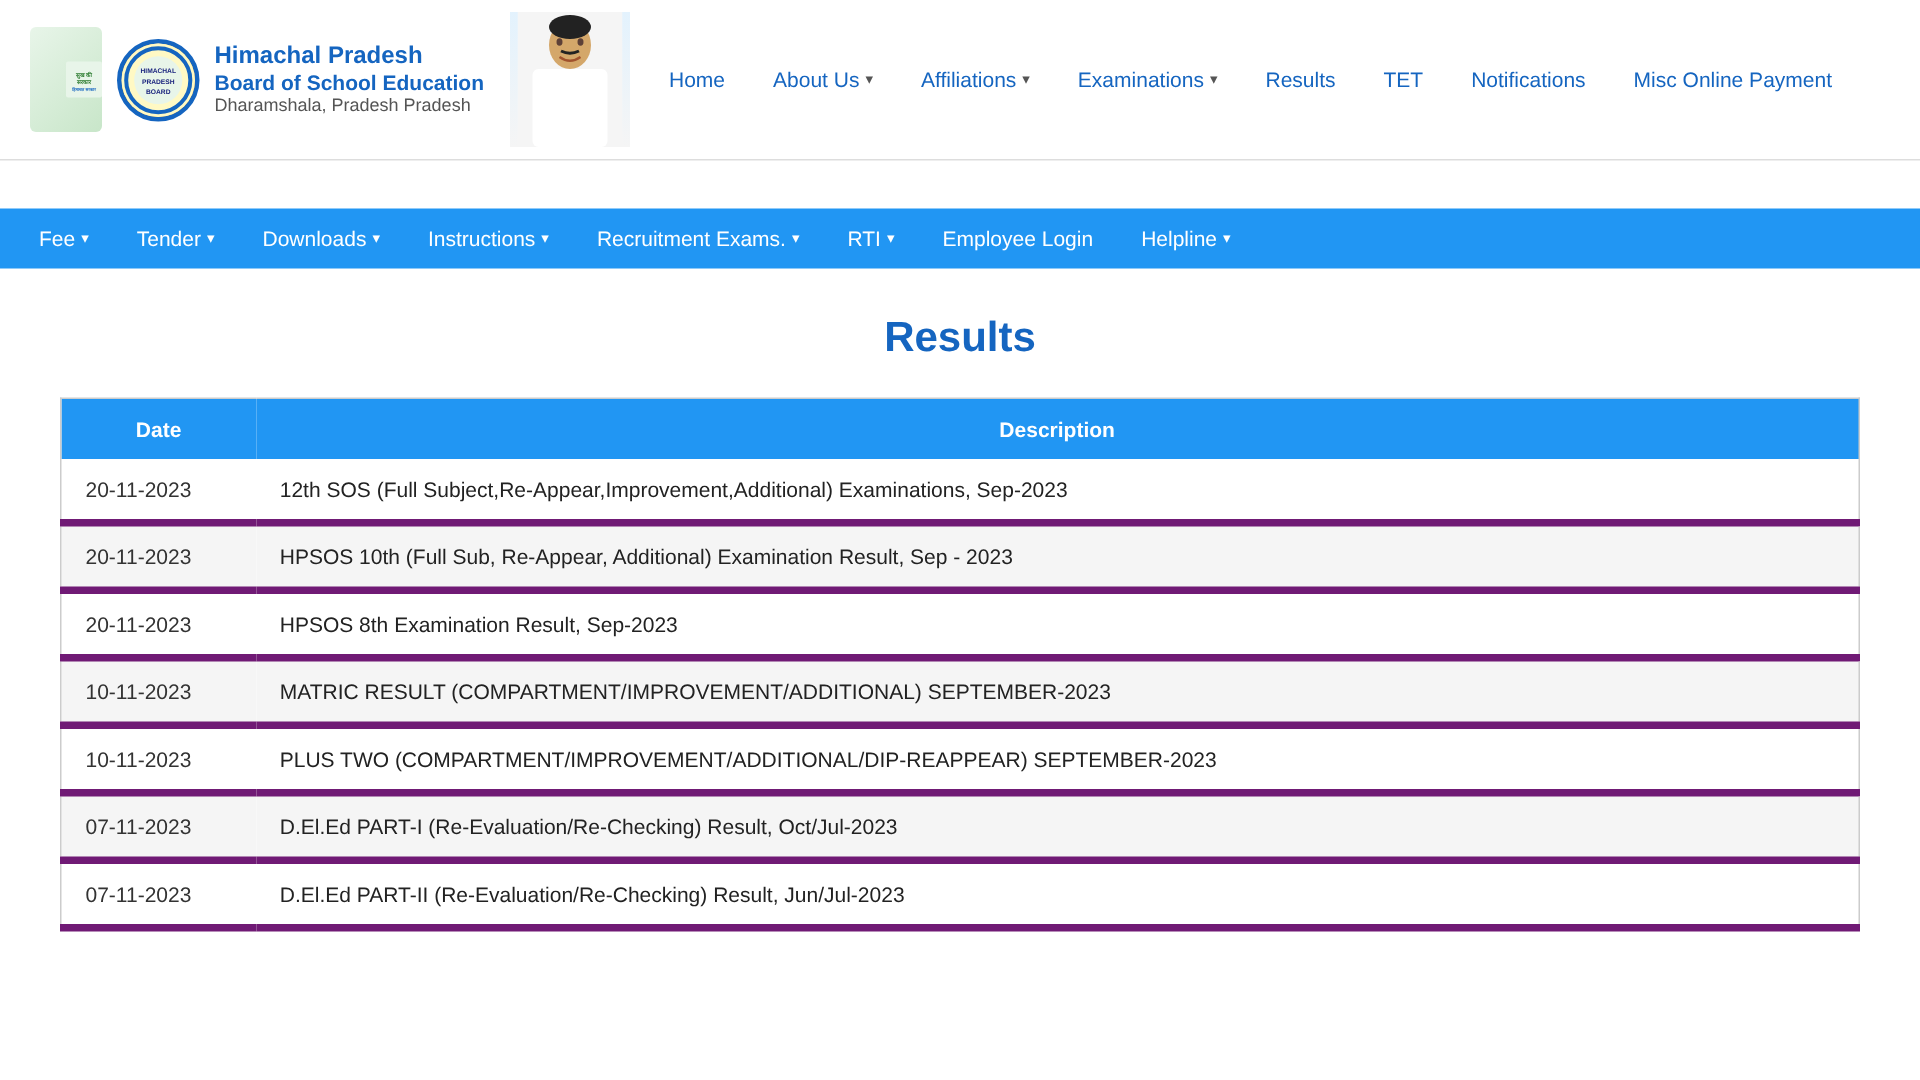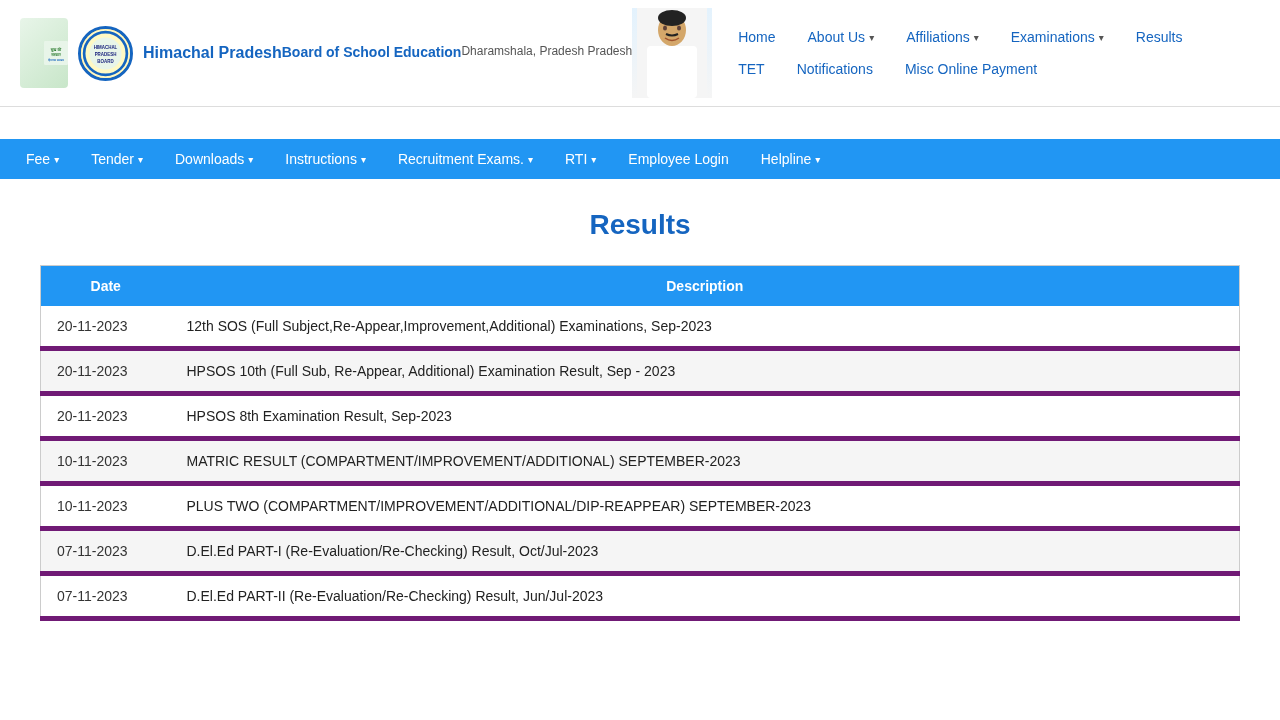--- a/index.html
+++ b/index.html
@@ -44,21 +44,21 @@
       align-items: center;
       justify-content: center;
       font-size: 8px;
       color: #1a237e;
       font-weight: bold;
       text-align: center;
       flex-shrink: 0;
     }
     .header-text {
       display: flex;
-      flex-direction: row;
+      flex-direction: column;
     }
     .header-text .title1 {
       color: #1565c0;
       font-size: 16px;
       font-weight: bold;
     }
     .header-text .title2 {
       color: #1565c0;
       font-size: 14px;
       font-weight: bold;

